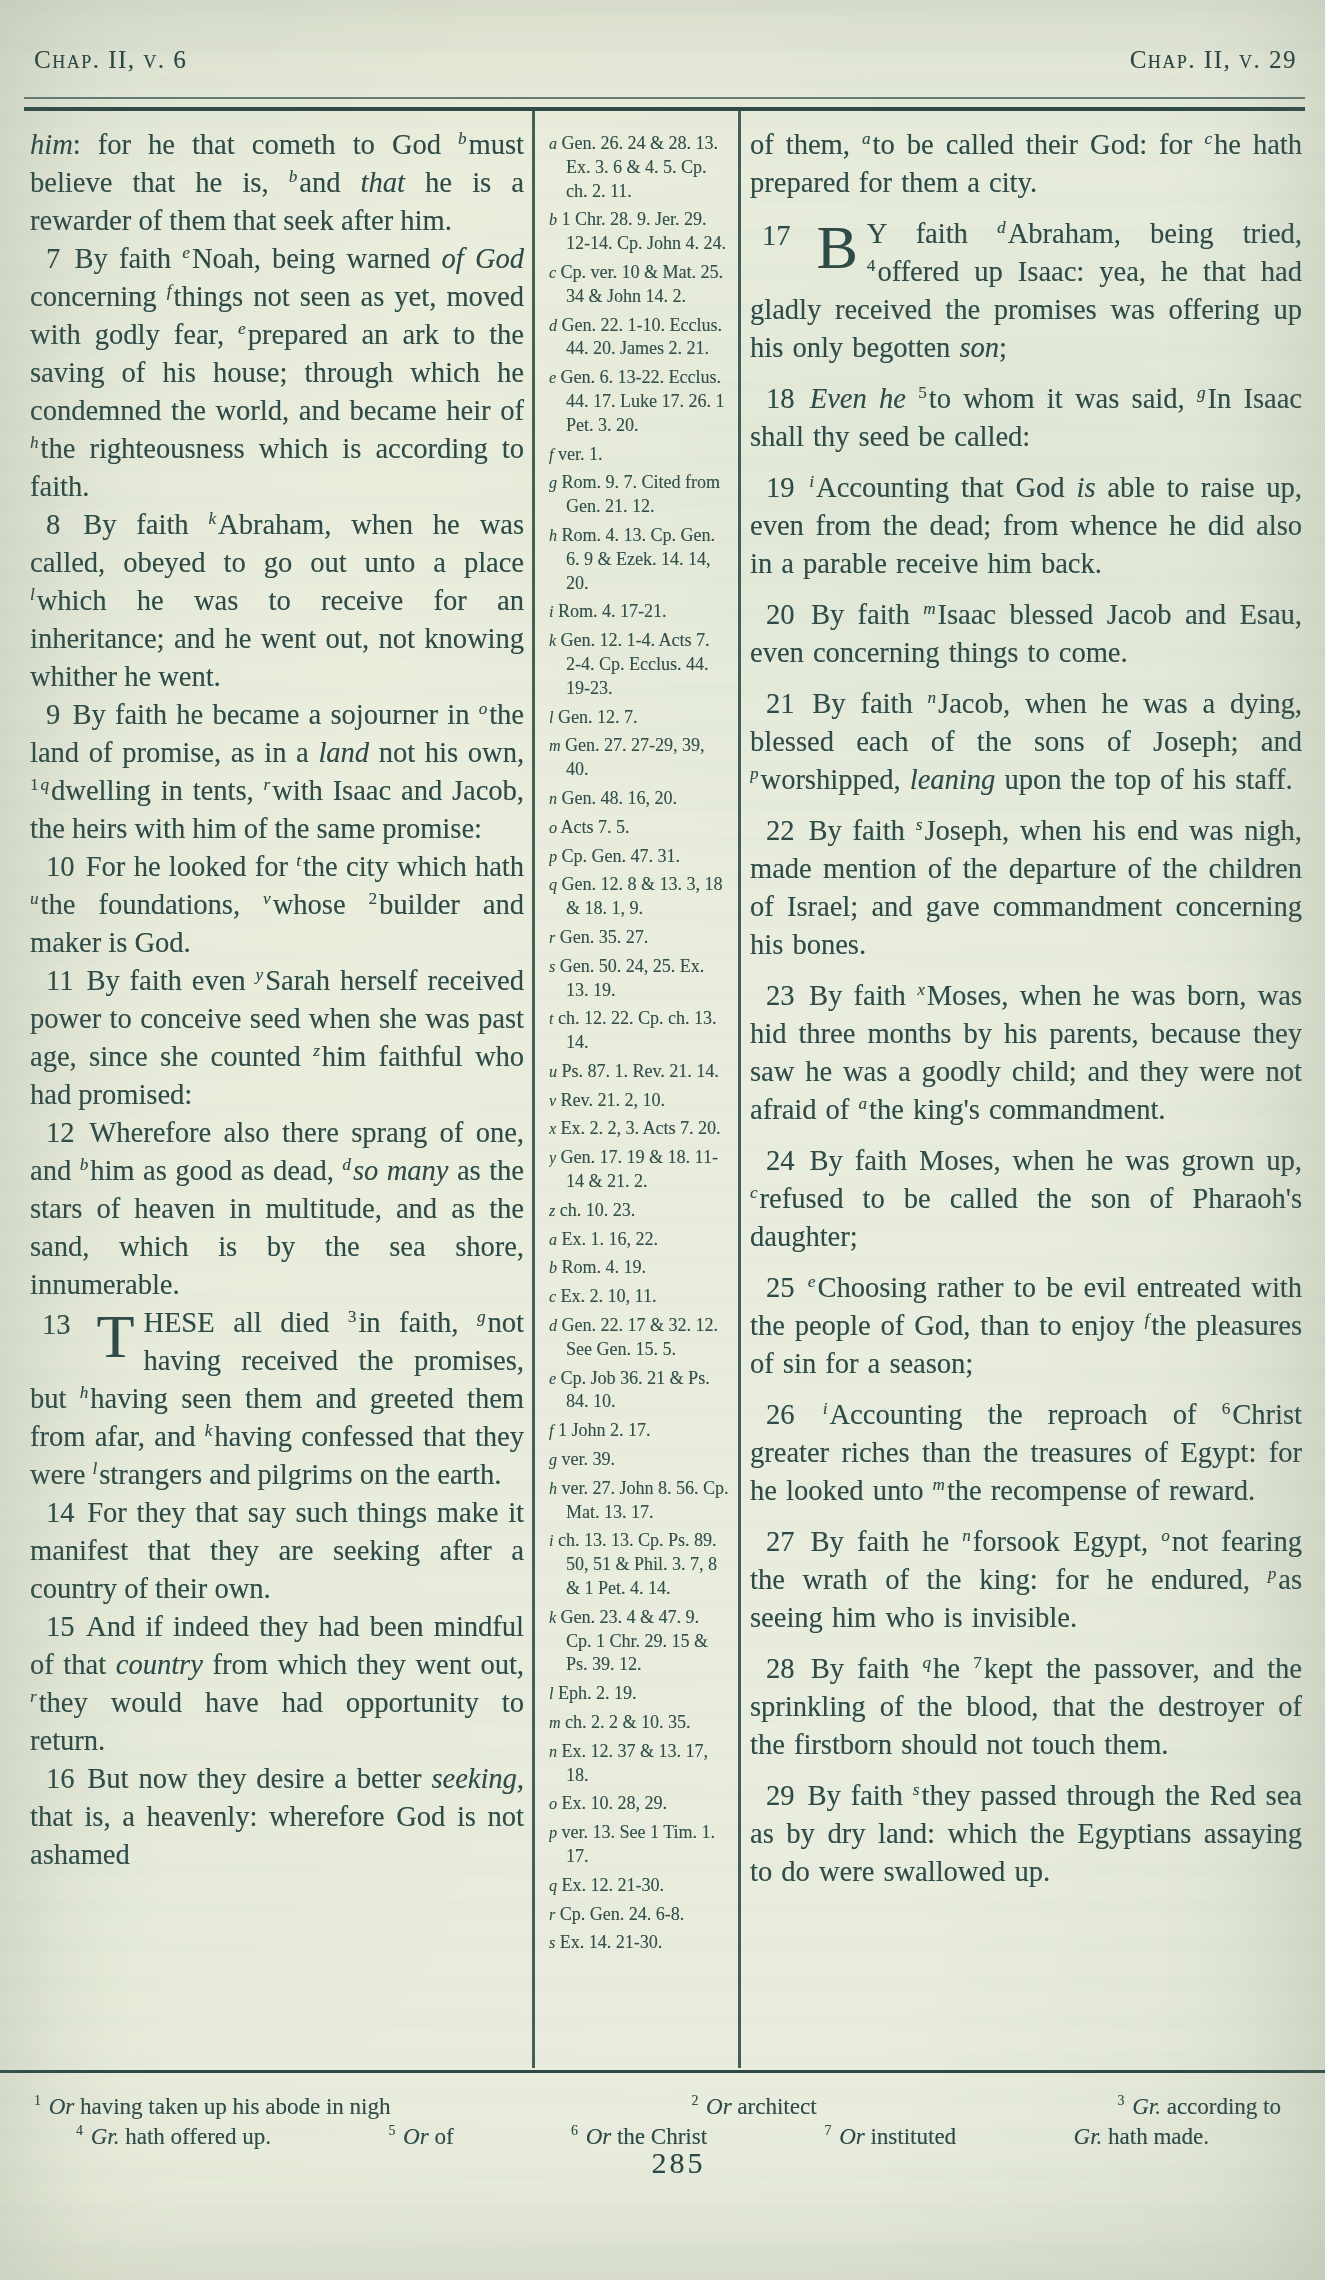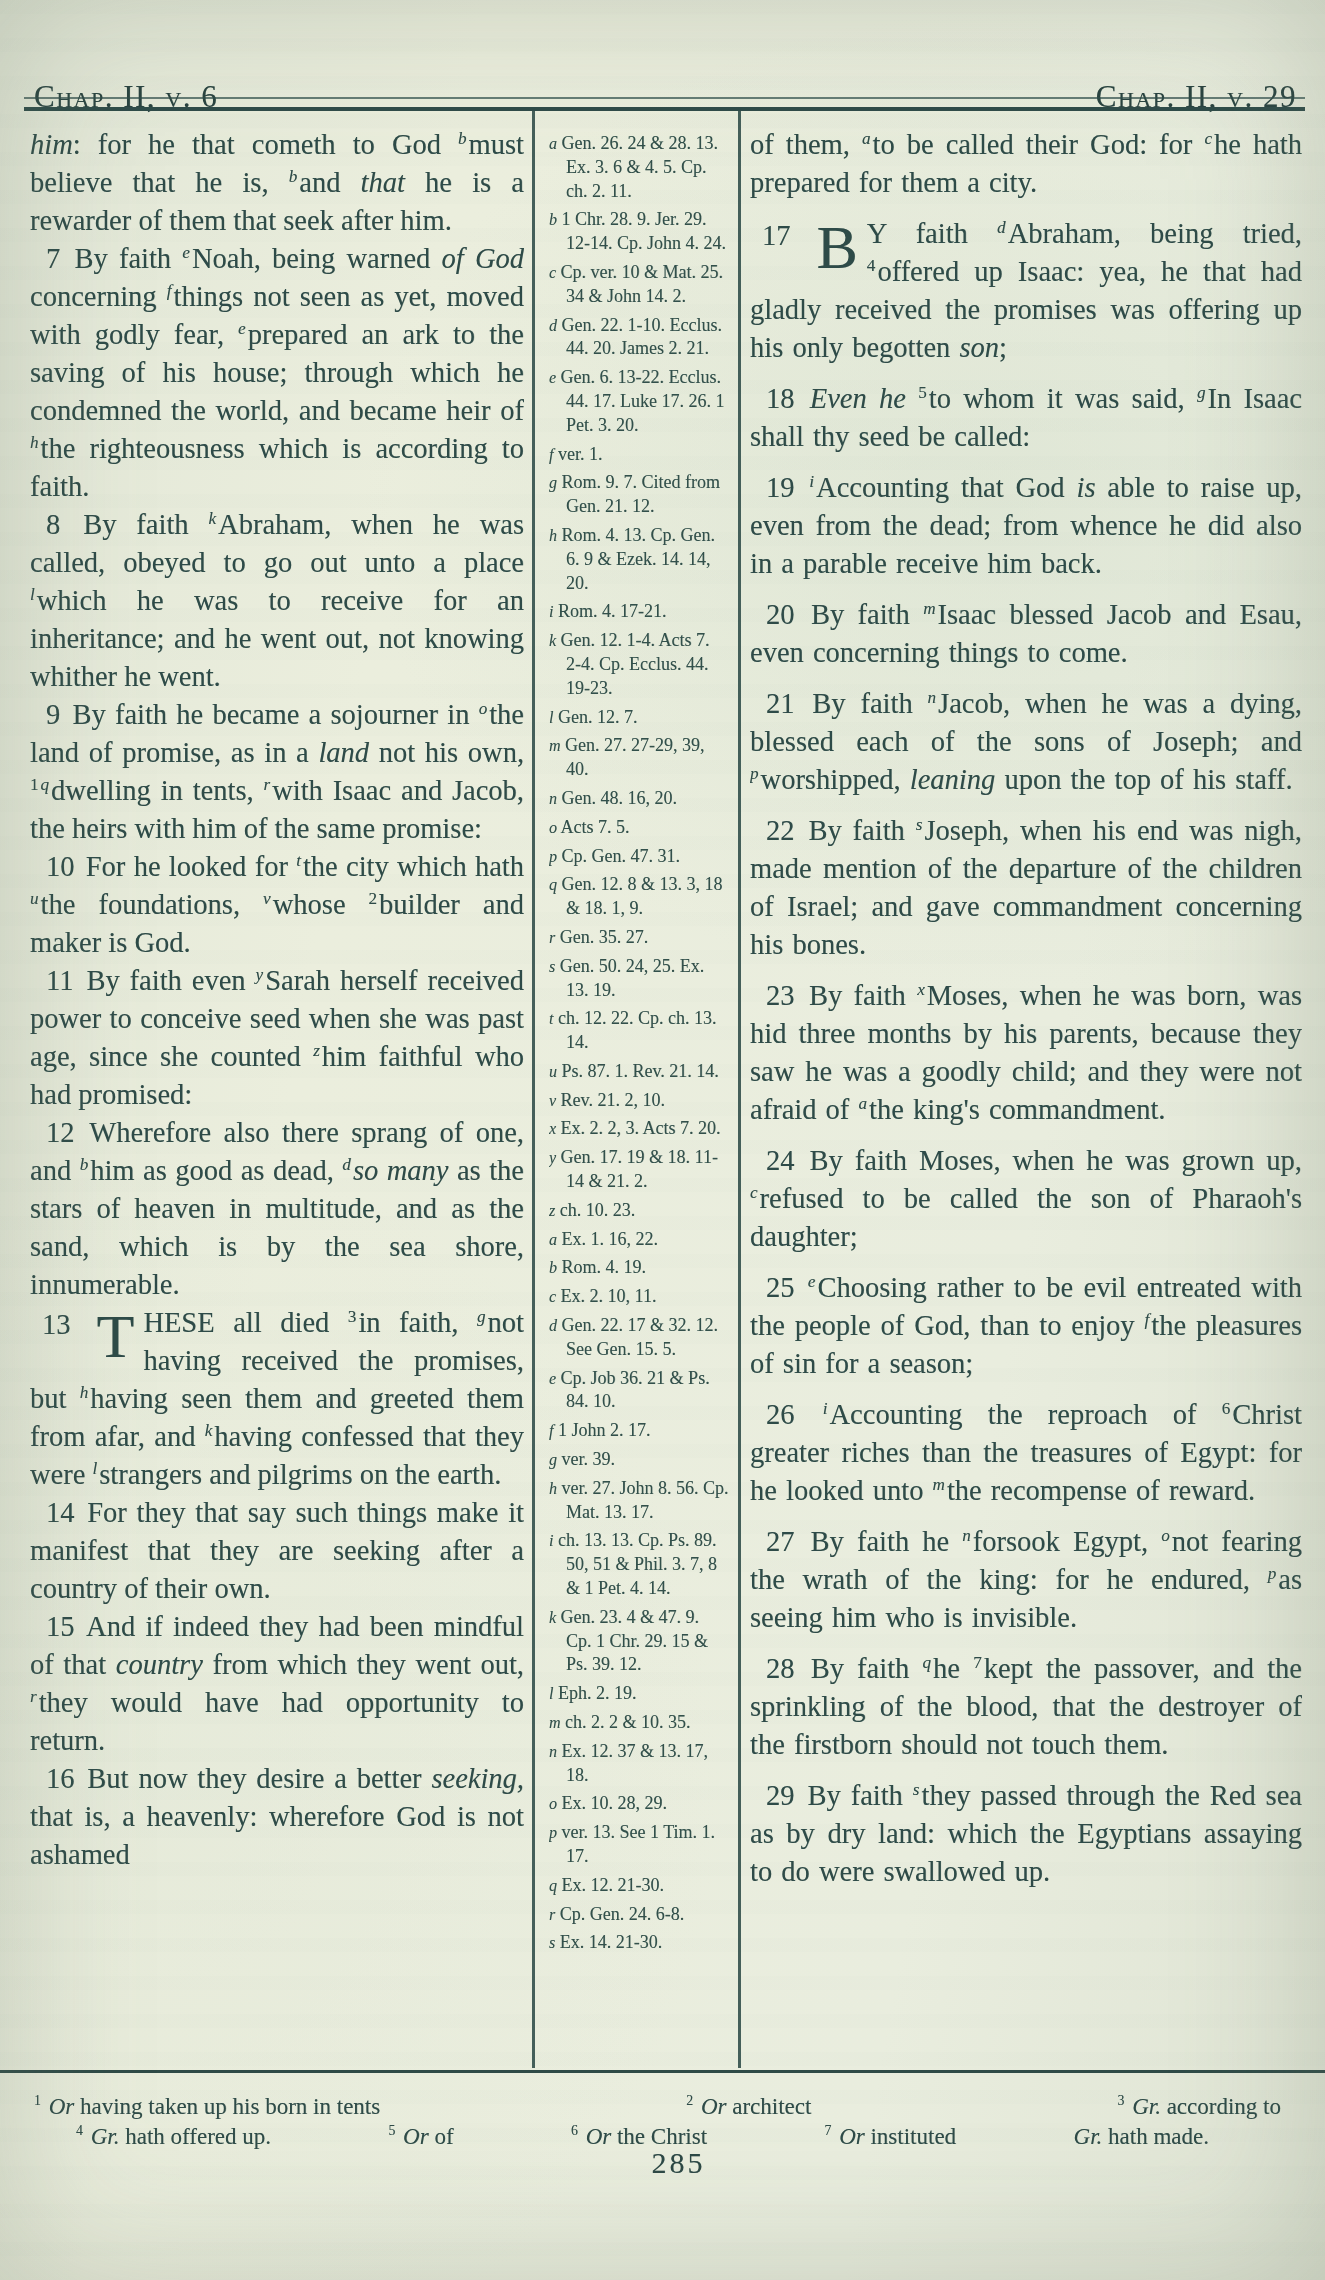--- a/index.html
+++ b/index.html
@@ -14,21 +14,21 @@
       linear-gradient(100deg,#e2e7d7 0%,#ebeedd 28%,#e9edde 72%,#dfe4d4 100%);
   }
   .page::after{content:"";position:absolute;inset:0;pointer-events:none;
     box-shadow:inset 0 0 150px rgba(108,124,104,0.30);}
   .page::before{content:"";position:absolute;inset:0;pointer-events:none;opacity:0.5;
     background:repeating-linear-gradient(180deg, rgba(140,165,155,0.045) 0 14px, rgba(0,0,0,0) 14px 38px);}
   .ink{ text-shadow:0.3px 0.3px 0.6px rgba(46,75,72,0.35); }
 
   .running-head{position:absolute;top:46px;left:34px;right:28px;
     display:flex;justify-content:space-between;align-items:baseline;color:#28423f;}
-  .head-side{font-size:31px;font-variant:small-caps;letter-spacing:1.5px;margin-top:33px;}
+  .head-side{font-size:25px;font-variant:small-caps;letter-spacing:1.5px;}
   .head-title{font-size:37px;font-weight:bold;letter-spacing:9px;}
 
   .head-rule{position:absolute;left:24px;right:20px;top:97px;height:8px;
     border-top:2px solid rgba(46,75,72,0.7);border-bottom:4px solid #2e4b48;}
 
   .col-rule{position:absolute;top:108px;bottom:212px;width:3px;background:rgba(46,75,72,0.88);}
   .col-rule-left{left:532px;}
   .col-rule-right{left:738px;}
 
   .col{position:absolute;top:126px;height:1944px;overflow:hidden;text-align:justify;}
@@ -155,21 +155,21 @@
       <p class="verse indent"><span class="seg-vn">26</span><span class="seg-t"> </span><span class="seg-s">i</span><span class="seg-t">Accounting the reproach of </span><span class="seg-n">6</span><span class="seg-t">Christ greater riches than the treasures of Egypt: for he looked unto </span><span class="seg-s">m</span><span class="seg-t">the recompense of reward.</span></p>
       <p class="verse indent"><span class="seg-vn">27</span><span class="seg-t"> By faith he </span><span class="seg-s">n</span><span class="seg-t">forsook Egypt, </span><span class="seg-s">o</span><span class="seg-t">not fearing the wrath of the king: for he endured, </span><span class="seg-s">p</span><span class="seg-t">as seeing him who is invisible.</span></p>
       <p class="verse indent"><span class="seg-vn">28</span><span class="seg-t"> By faith </span><span class="seg-s">q</span><span class="seg-t">he </span><span class="seg-n">7</span><span class="seg-t">kept the passover, and the sprinkling of the blood, that the destroyer of the firstborn should not touch them.</span></p>
       <p class="verse indent"><span class="seg-vn">29</span><span class="seg-t"> By faith </span><span class="seg-s">s</span><span class="seg-t">they passed through the Red sea as by dry land: which the Egyptians assaying to do were swallowed up.</span></p>
     </div>
 
   <div class="foot-rule"></div>
 
   <div class="footnotes">
     <div class="footline fl1">
-        <span class="fn-note"><span class="seg-n">1</span><span class="seg-t"> </span><span class="seg-i">Or</span><span class="seg-t"> having taken up his born in tents</span></span>
+        <span class="fn-note"><span class="seg-n">1</span><span class="seg-t"> </span><span class="seg-i">Or</span><span class="seg-t"> having taken up his abode in nigh</span></span>
         <span class="fn-note"><span class="seg-n">2</span><span class="seg-t"> </span><span class="seg-i">Or</span><span class="seg-t"> architect</span></span>
         <span class="fn-note"><span class="seg-n">3</span><span class="seg-t"> </span><span class="seg-i">Gr.</span><span class="seg-t"> according to</span></span>
       </div>
     <div class="footline fl2">
         <span class="fn-note"><span class="seg-n">4</span><span class="seg-t"> </span><span class="seg-i">Gr.</span><span class="seg-t"> hath offered up.</span></span>
         <span class="fn-note"><span class="seg-n">5</span><span class="seg-t"> </span><span class="seg-i">Or</span><span class="seg-t"> of</span></span>
         <span class="fn-note"><span class="seg-n">6</span><span class="seg-t"> </span><span class="seg-i">Or</span><span class="seg-t"> the Christ</span></span>
         <span class="fn-note"><span class="seg-n">7</span><span class="seg-t"> </span><span class="seg-i">Or</span><span class="seg-t"> instituted</span></span>
         <span class="fn-note"><span class="seg-i">Gr.</span><span class="seg-t"> hath made.</span></span>
       </div>

